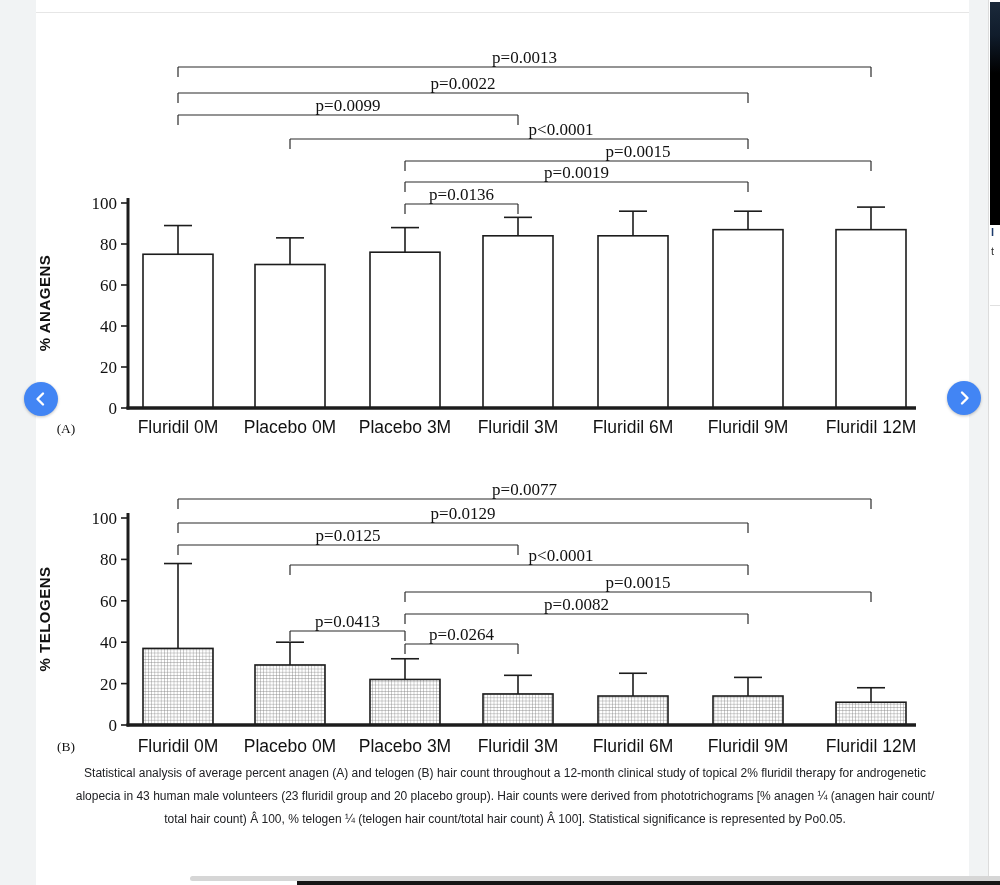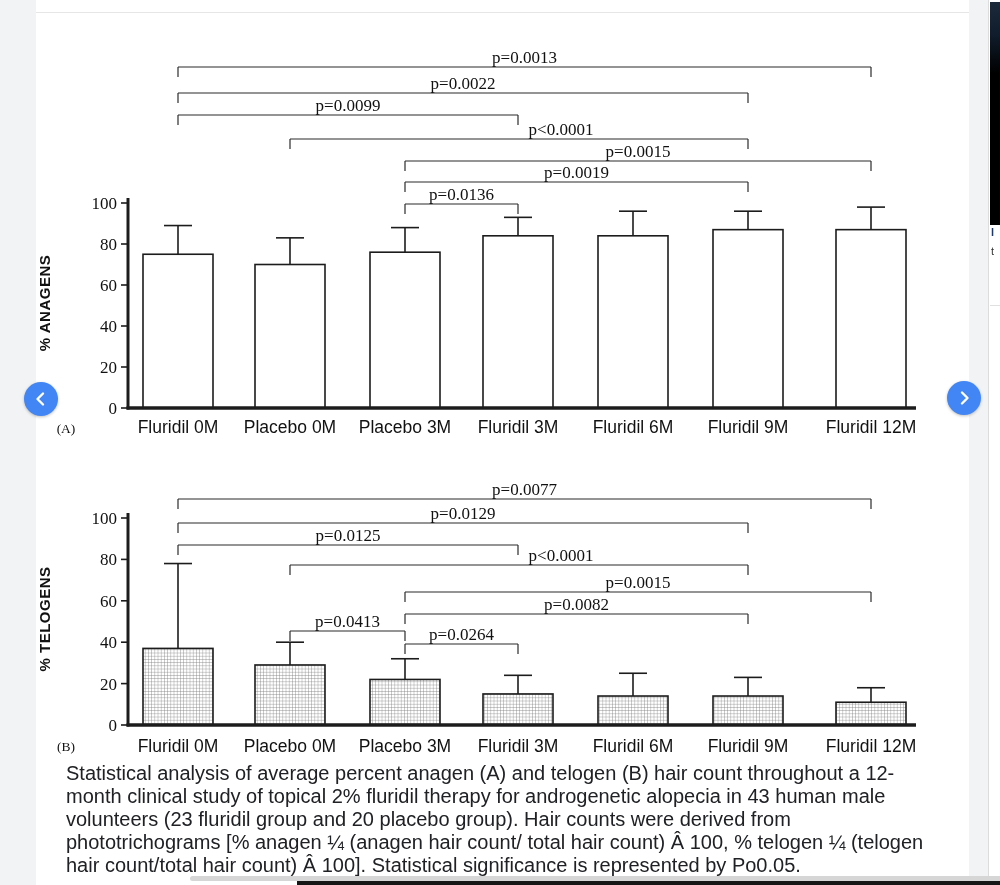--- a/index.html
+++ b/index.html
@@ -12,22 +12,23 @@
     background:#ffffff;border-right:1px solid #e7e7e7;padding-left:9px;
   }
   .panel-topline{
     position:absolute;left:0;top:12px;width:100%;height:1px;background:#e6e6e6;
   }
   .chart{position:absolute;left:0;}
   .chartA{top:35px;width:924px;height:410px;}
   .chartB{top:467px;width:924px;height:300px;}
   .caption{
     position:absolute;left:30px;top:762px;width:878px;margin:0;
-    font-size:20px;line-height:23px;color:#202124;
+    font-size:12px;line-height:23px;color:#202124;
     font-family:"Liberation Sans",sans-serif;
+    text-align:center;
   }
   .navbtn{
     position:absolute;width:34px;height:34px;border-radius:50%;
     background:#4285f4;border:none;padding:0;cursor:pointer;
     display:flex;align-items:center;justify-content:center;
     box-shadow:0 1px 3px rgba(0,0,0,.25);
   }
   .navbtn.prev{left:24px;top:382px;}
   .navbtn.next{left:947px;top:381px;}
   .right-gutter{position:absolute;left:969px;top:0;width:19px;height:885px;background:#f1f3f4;}

